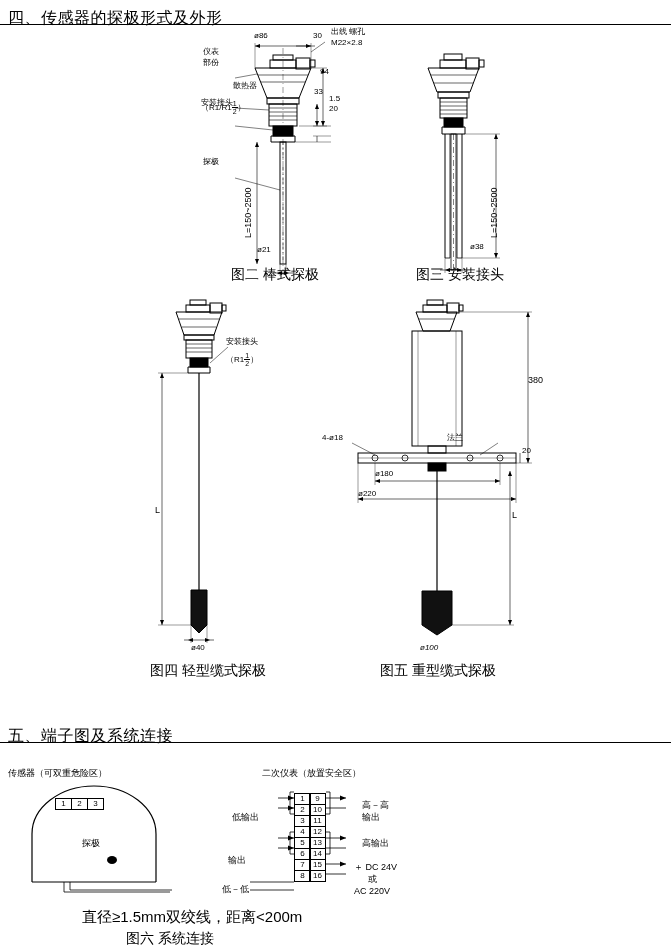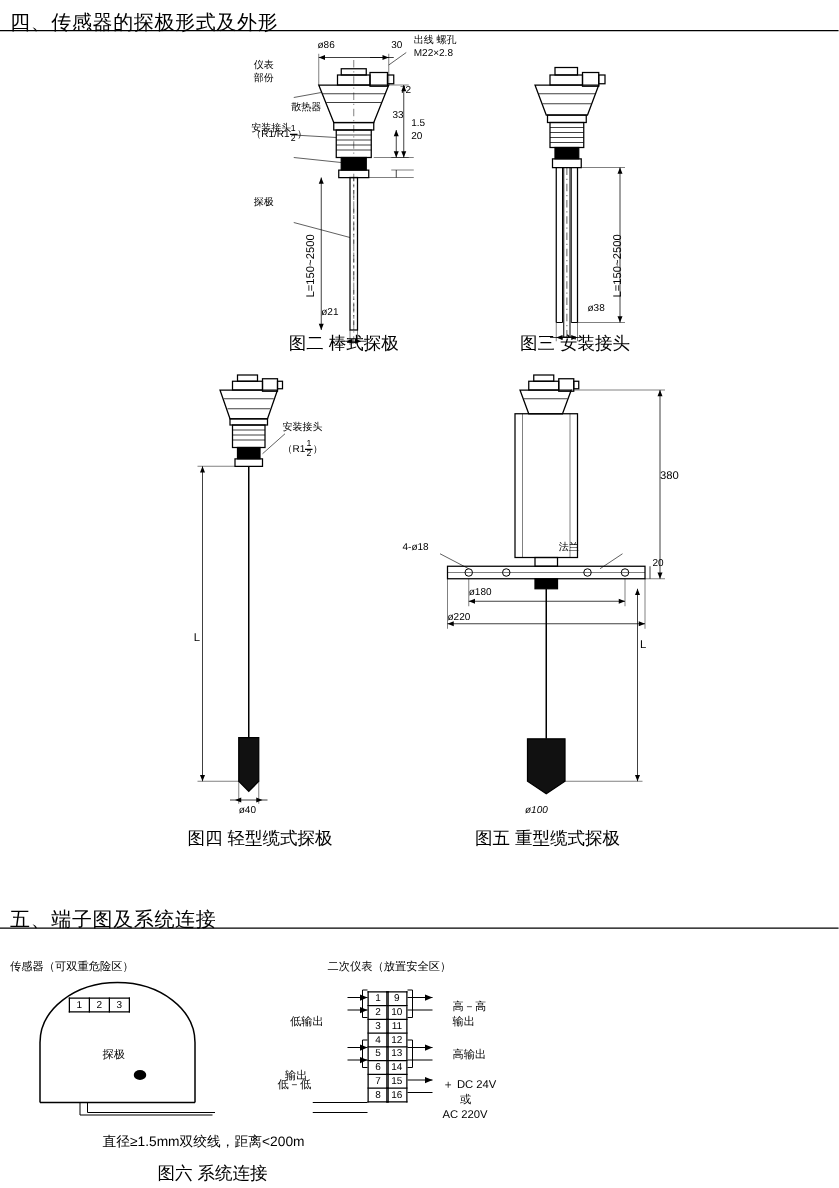--- a/index.html
+++ b/index.html
@@ -148,21 +148,21 @@
 <div class="abs lbl-s" style="left:331px; top:28px;">出线 螺孔</div>
 <div class="abs lbl-s" style="left:331px; top:39px;">M22×2.8</div>
 
 <div class="abs lbl-s" style="left:203px; top:48px;">仪表</div>
 <div class="abs lbl-s" style="left:203px; top:59px;">部份</div>
 <div class="abs lbl-s" style="left:201px; top:82px;padding-left:32px;">散热器</div>
 <div class="abs lbl-s" style="left:201px; top:99px;">安装接头</div>
 <div class="abs lbl-s" style="left:201px; top:100px;">（R1/R1<span class="frac"><span class="num">1</span><span class="den">2</span></span>）</div>
 <div class="abs lbl-s" style="left:203px; top:158px;">探极</div>
 
-<div class="abs lbl-s" style="left:320px; top:68px;">72</div>
+<div class="abs lbl-s" style="left:320px; top:68px;">94</div>
 <div class="abs lbl-s" style="left:314px; top:88px;text-align:center;">33</div>
 <div class="abs lbl-s" style="left:329px; top:95px;">1.5</div>
 <div class="abs lbl-s" style="left:329px; top:105px;">20</div>
 
 <div class="abs" style="left:243px; top:148px; width:12px; height:90px;">
   <div class="vert-rot" style="position:absolute; left:0; top:90px;">L=150~2500</div>
 </div>
 <div class="abs lbl-s" style="left:257px; top:246px;">ø21</div>
 <div class="abs cap" style="left:205px; top:266px; width:140px;">图二 棒式探极</div>
 
@@ -453,24 +453,24 @@
 
     <path d="M44,46 L40,46 L40,68 L44,68" fill="none" stroke="#000" stroke-width="0.8"></path>
     <path d="M76,46 L80,46 L80,68 L76,68" fill="none" stroke="#000" stroke-width="0.8"></path>
 
     <line x1="0" y1="104" x2="44" y2="104" stroke="#000" stroke-width="0.8"></line>
     <line x1="0" y1="96" x2="44" y2="96" stroke="#000" stroke-width="0.8"></line>
   </svg>
 </div>
 
 <div class="abs lbl" style="left:232px; top:812px;">低输出</div>
-<div class="abs lbl" style="left:222px; top:862px;">低－低</div>
+<div class="abs lbl" style="left:222px; top:884px;">低－低</div>
 <div class="abs lbl" style="left:228px; top:855px;">输出</div>
 
 <div class="abs lbl" style="left:362px; top:800px;">高－高</div>
 <div class="abs lbl" style="left:362px; top:812px;">输出</div>
 <div class="abs lbl" style="left:362px; top:838px;">高输出</div>
 <div class="abs lbl" style="left:354px; top:862px;">＋ DC 24V</div>
 <div class="abs lbl" style="left:368px; top:874px;">或</div>
 <div class="abs lbl" style="left:354px; top:886px;">AC 220V</div>
 
-<div class="abs lbl" style="left:82px; top:908px; font-size:11px;">直径≥1.5mm双绞线，距离&lt;200m</div>
+<div class="abs lbl" style="left:82px; top:908px; font-size:15px;">直径≥1.5mm双绞线，距离&lt;200m</div>
 <div class="abs cap" style="left:60px; top:930px; width:220px;">图六 系统连接</div>
 
 </body></html>

